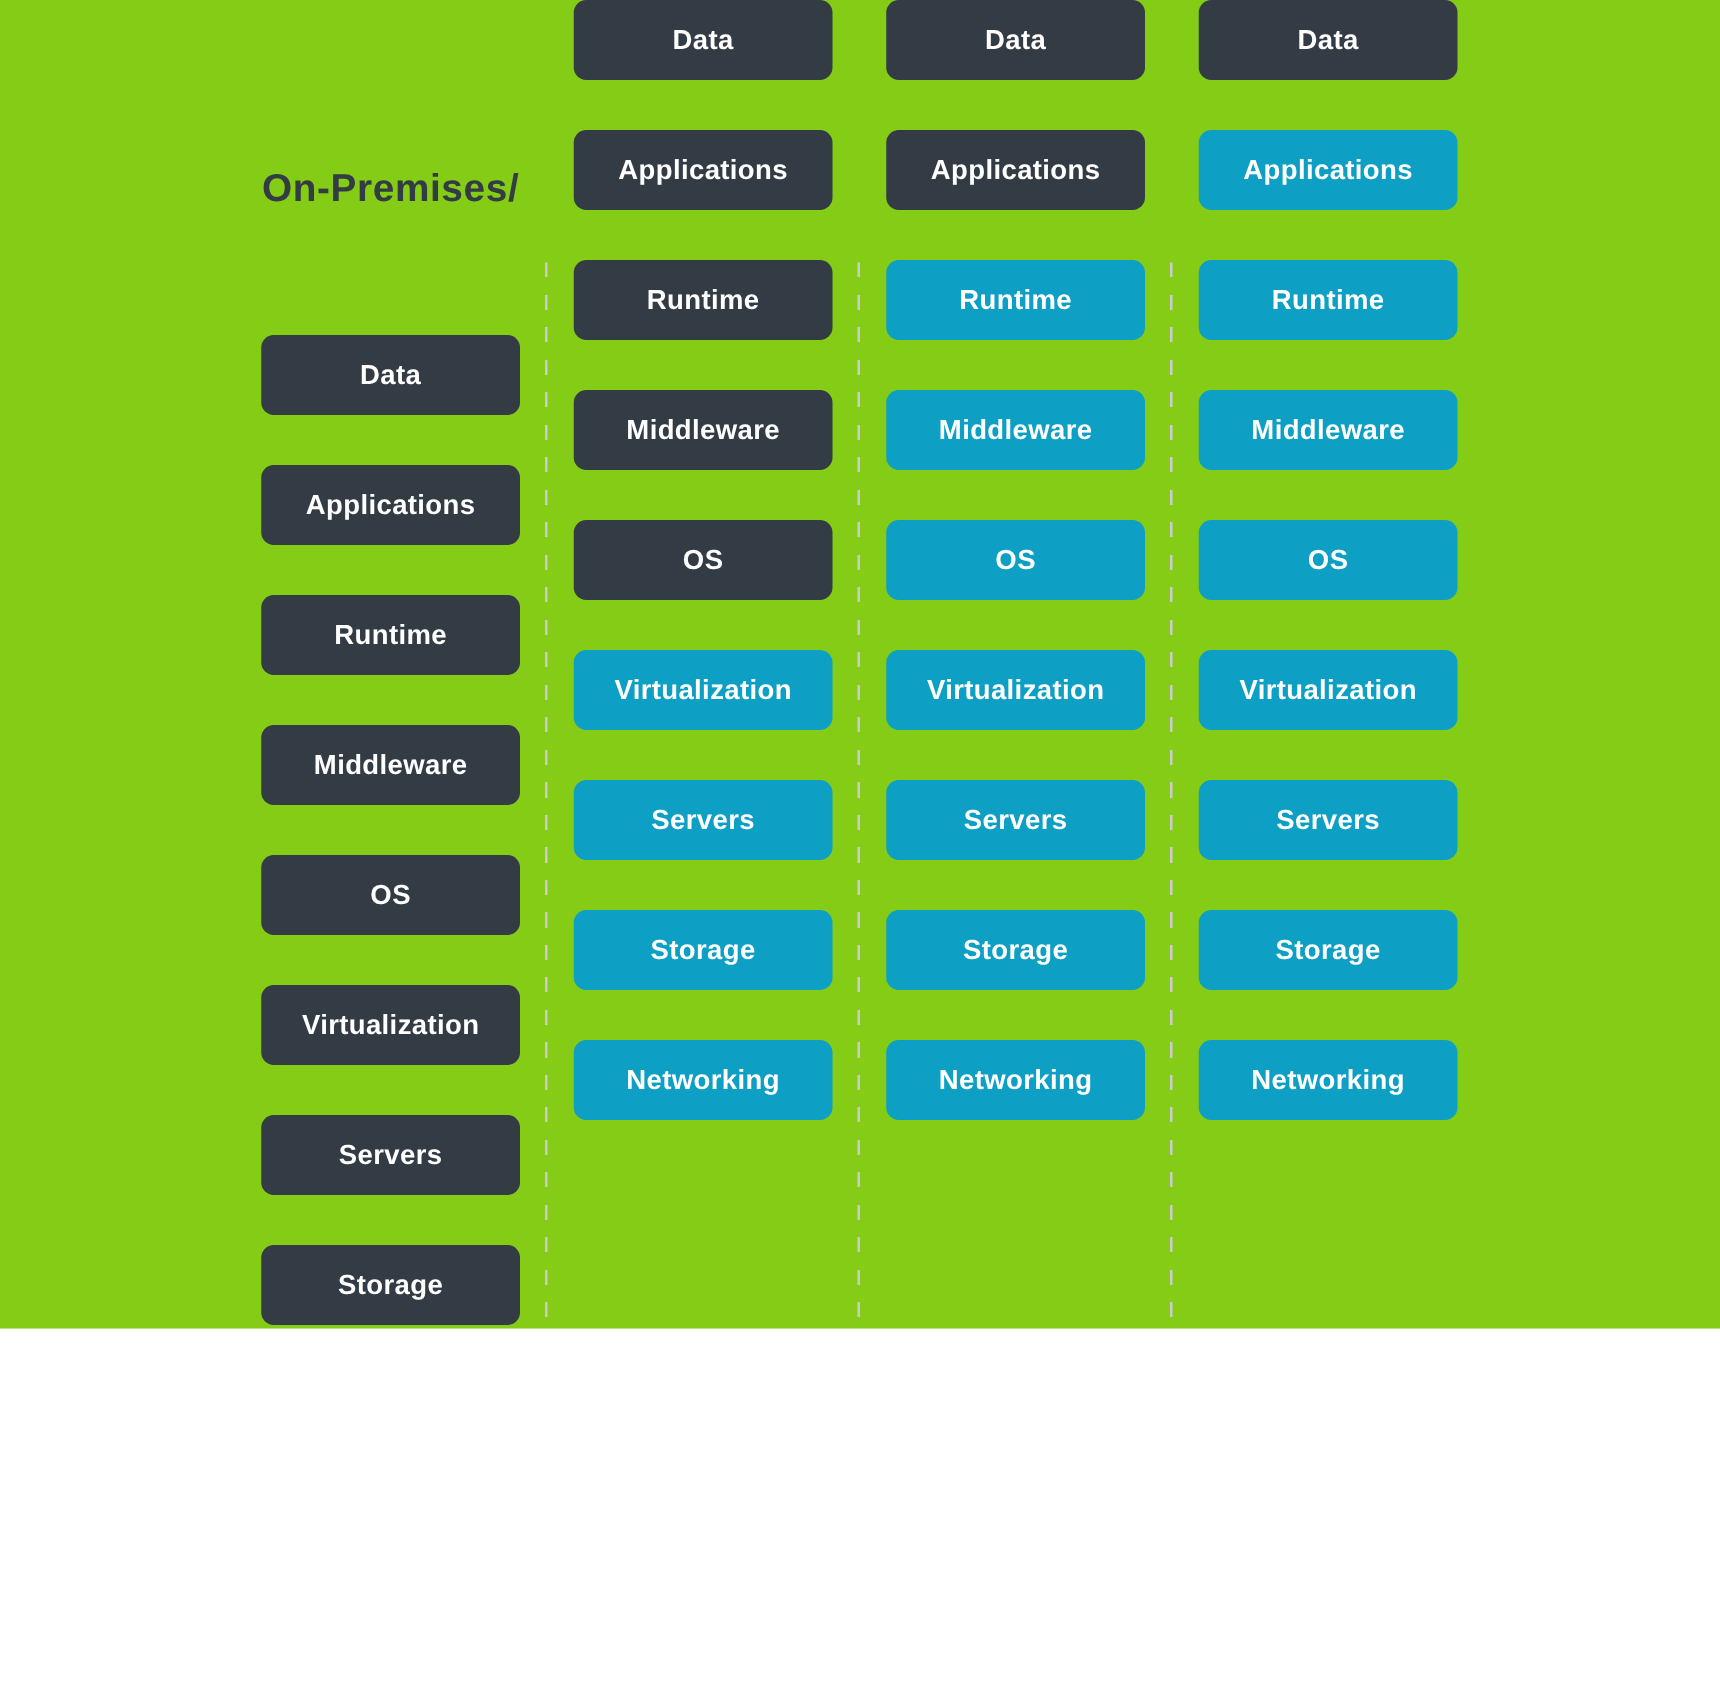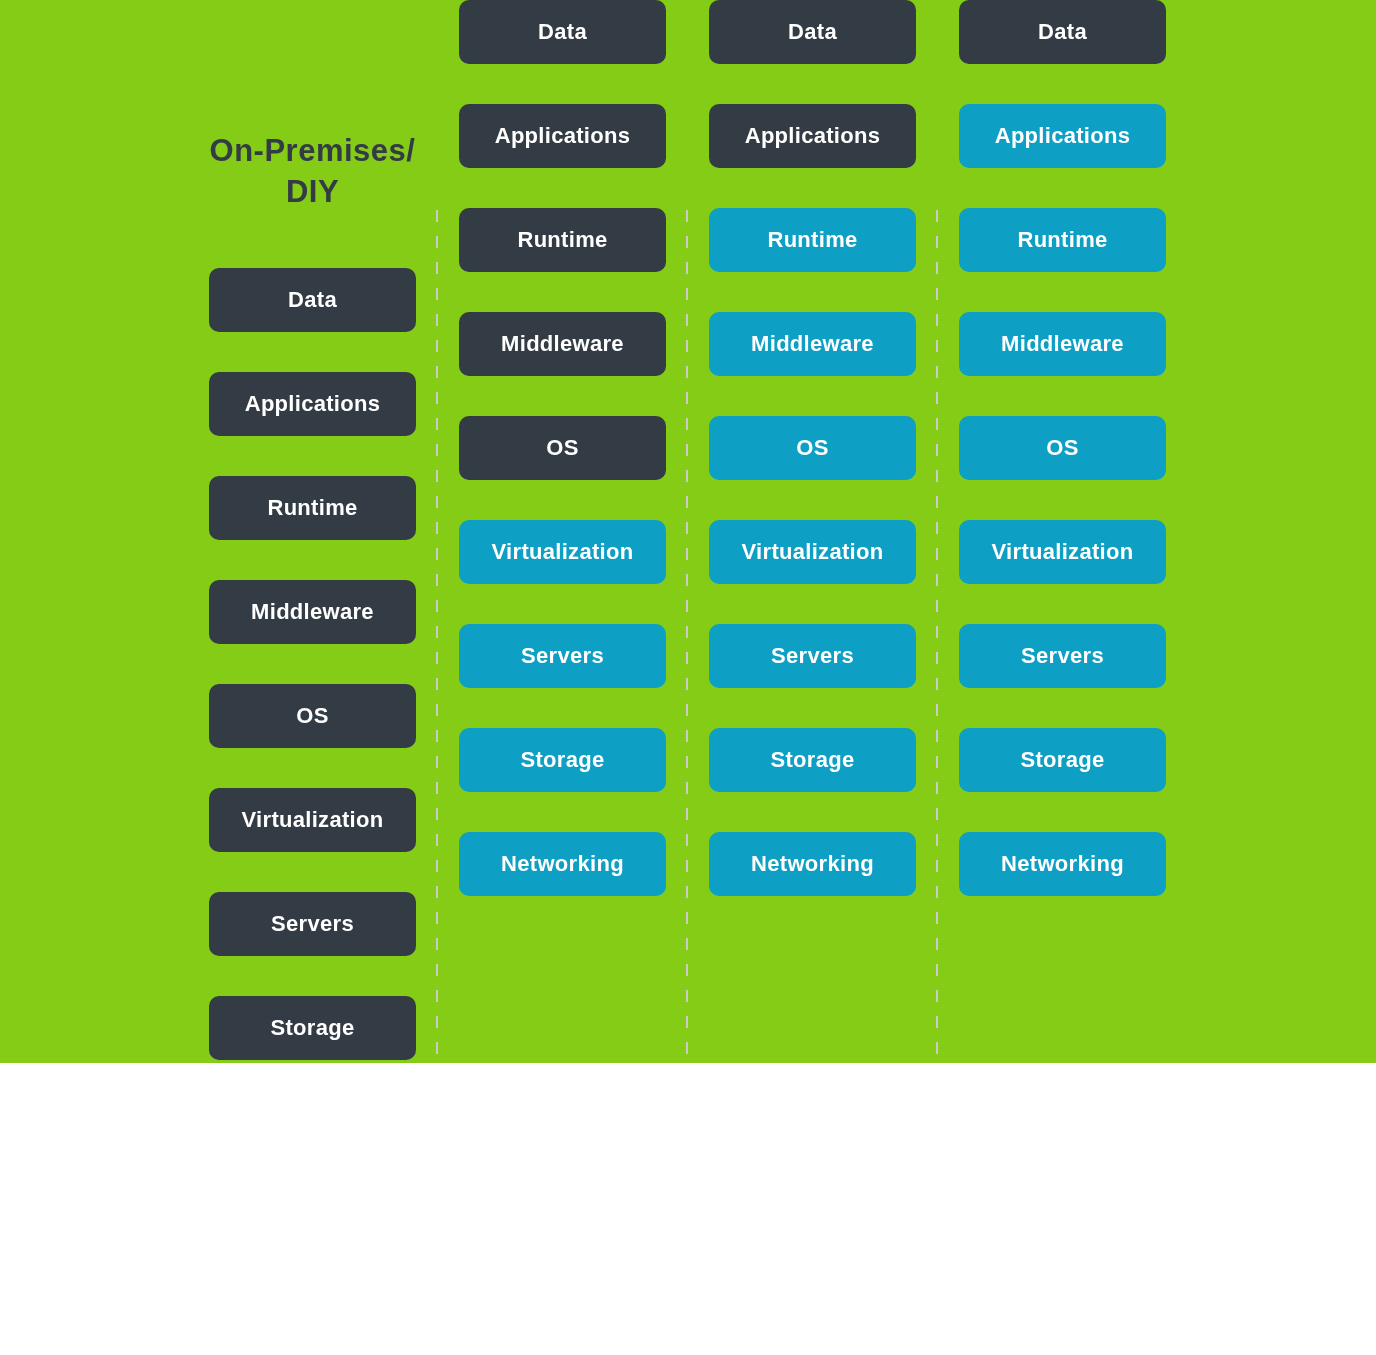--- a/index.html
+++ b/index.html
@@ -117,21 +117,20 @@
 </style>
 </head>
 <body>
 
 <div class="canvas">
   <div class="columns-row">
       <div class="column">
         <div class="col-header">
           <div class="onprem-title">
             <div>On-Premises/</div>
-            <div>DIY</div>
           </div>
         </div>
         <div class="boxes">
           <div class="box dark">
             <span>Data</span>
           </div>
           <div class="box dark">
             <span>Applications</span>
           </div>
           <div class="box dark">

